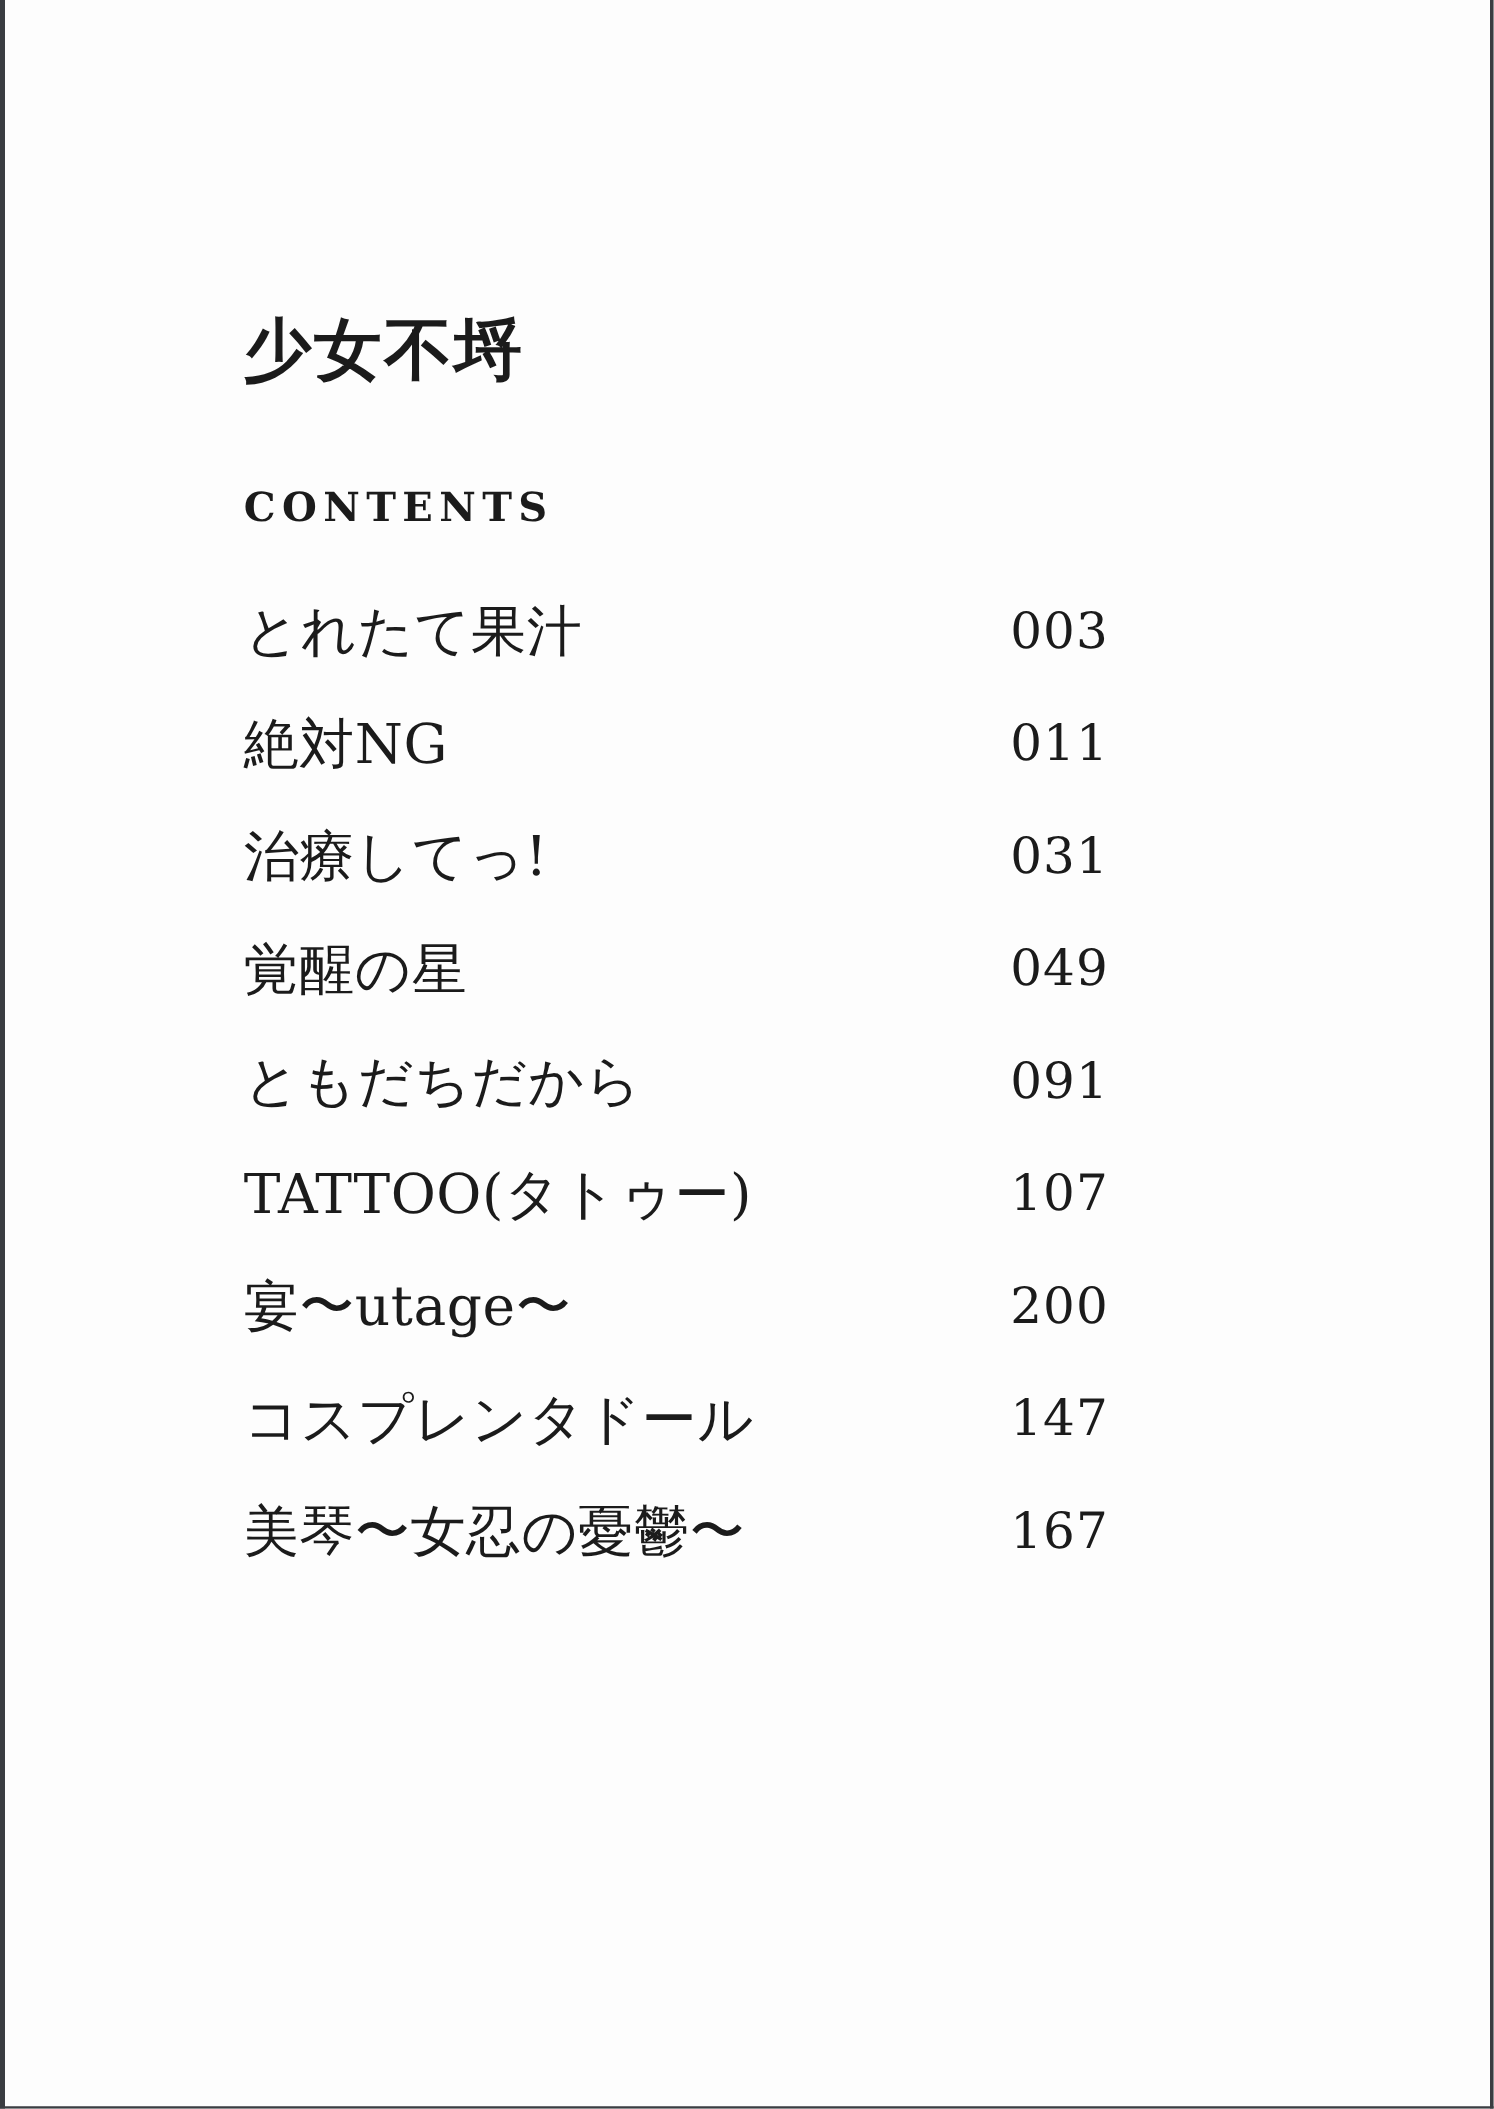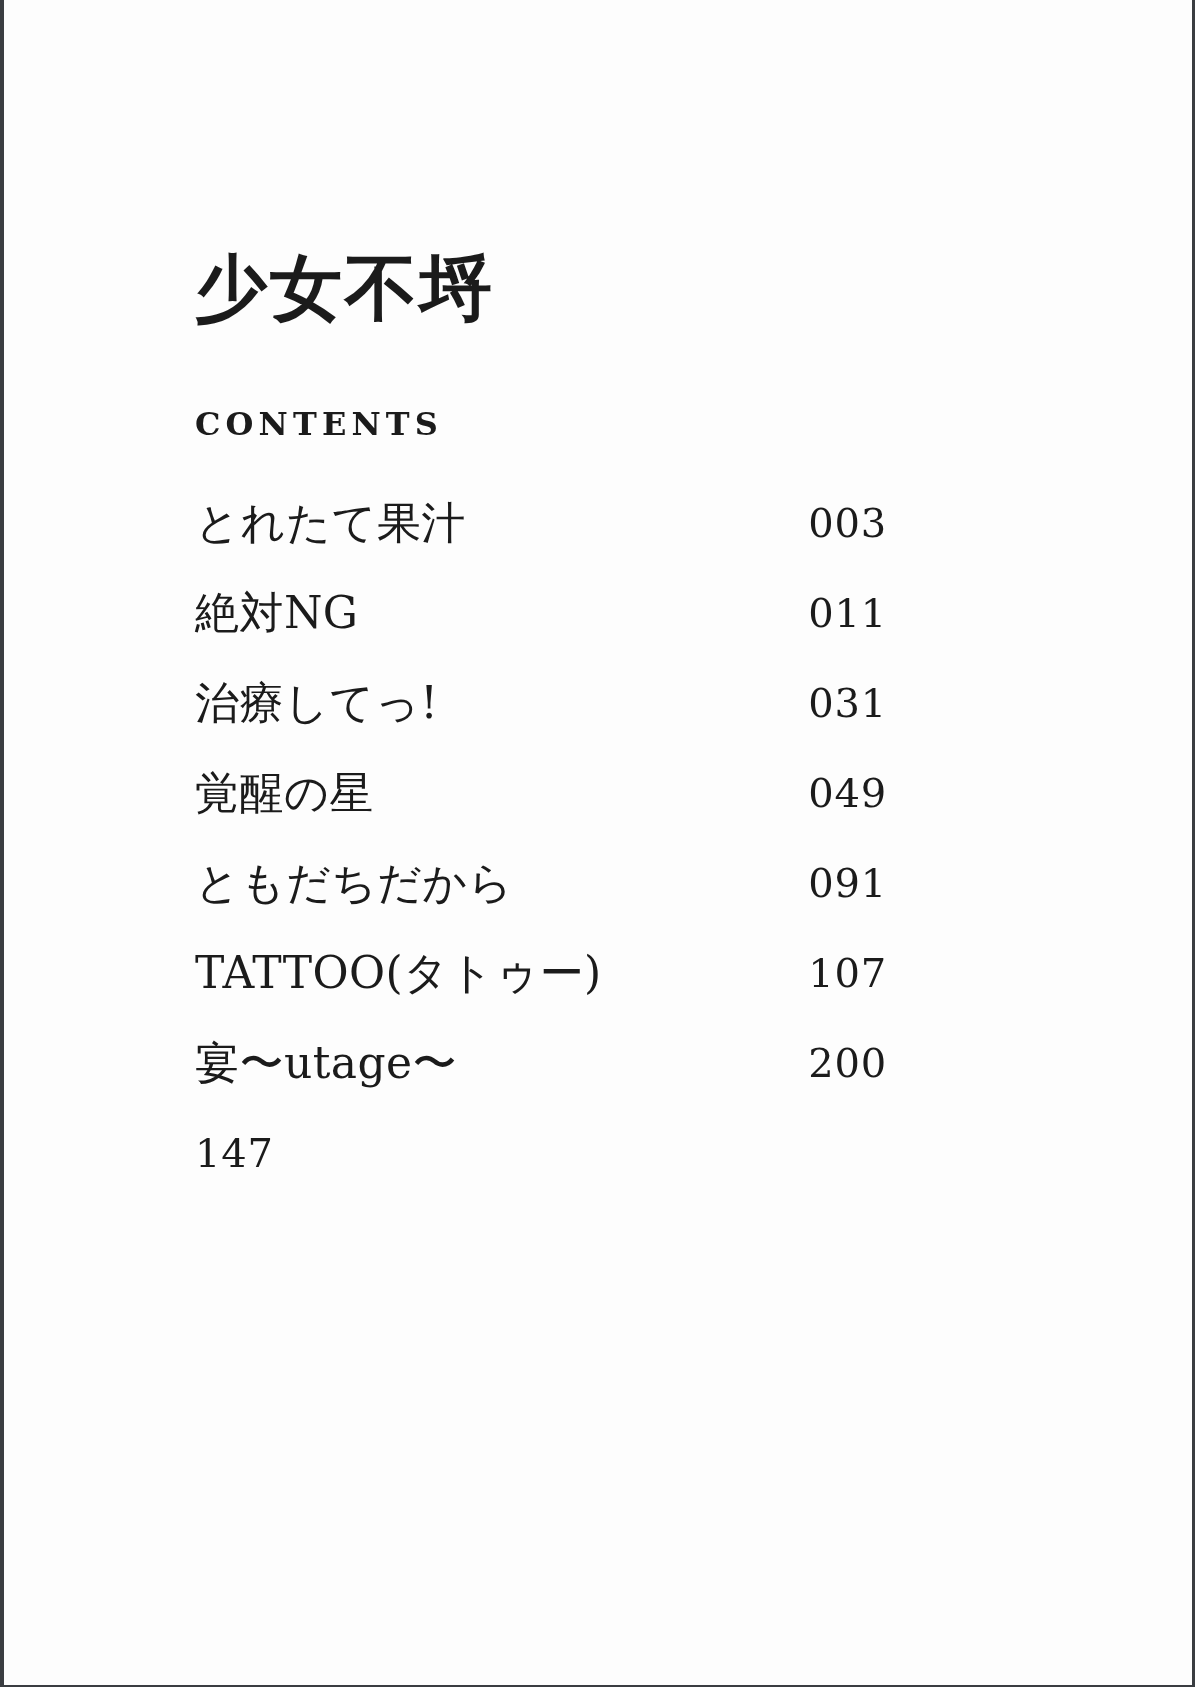--- a/index.html
+++ b/index.html
@@ -25,21 +25,21 @@
   .edge-right  { right: 0; top: 0; width: 3px; height: 100%; }
   .edge-bottom { left: 0; bottom: 0; width: 100%; height: 2px; }
 
   .content {
     padding-top: 252px;
     margin-left: 195px;
     width: 692px;
   }
   .book-title {
     margin: 0;
-    font-size: 72px;
+    font-size: 54px;
     line-height: 1;
     font-weight: 600;
     letter-spacing: 0.04em;
     white-space: nowrap;
   }
   .contents-heading {
     margin: 84px 0 0 0;
     font-size: 32px;
     line-height: 1;
     font-weight: 600;
@@ -103,16 +103,21 @@
       </div>
       <div class="toc-row">
         <span class="toc-title">TATTOO(タトゥー)</span>
         <span class="toc-page">107</span>
       </div>
       <div class="toc-row">
         <span class="toc-title">宴〜utage〜</span>
         <span class="toc-page">200</span>
       </div>
       <div class="toc-row">
+        <span class="toc-title">コスプレンタドール</span>
         <span class="toc-page">147</span>
+      </div>
+      <div class="toc-row">
+        <span class="toc-title">美琴〜女忍の憂鬱〜</span>
+        <span class="toc-page">167</span>
       </div>
     </div>
 </div>
 
 </body></html>

